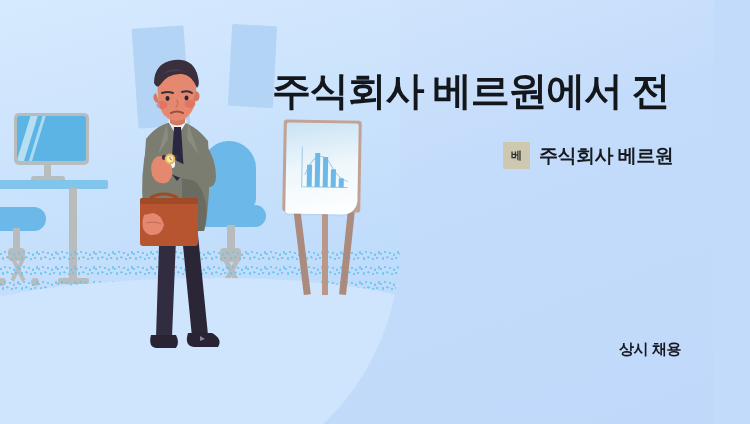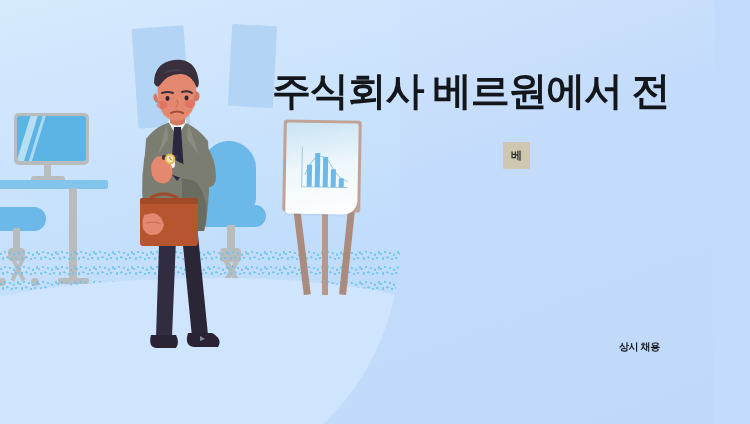--- a/index.html
+++ b/index.html
@@ -163,21 +163,21 @@
   }
   .company-name {
     font-size:19px; font-weight:700;
     color:#16191d;
     letter-spacing:-.5px;
     white-space:nowrap;
   }
   .hiring-note {
     position:absolute;
     left:619px; top:340px;
-    font-size:10px; font-weight:700;
+    font-size:15px; font-weight:700;
     color:#15181c;
     letter-spacing:-.4px;
     white-space:nowrap;
   }
 </style>
 </head>
 <body>
 
 <div id="stage">
 
@@ -307,17 +307,18 @@
         </svg>
 
       </div>
     </div>
   </div>
 
   <div class="title">주식회사 베르원에서 전</div>
 
   <div class="company-row">
     <div class="company-badge">베</div>
+    <div class="company-name">주식회사 베르원</div>
   </div>
 
   <div class="hiring-note">상시 채용</div>
 
 </div>
 
 </body></html>

